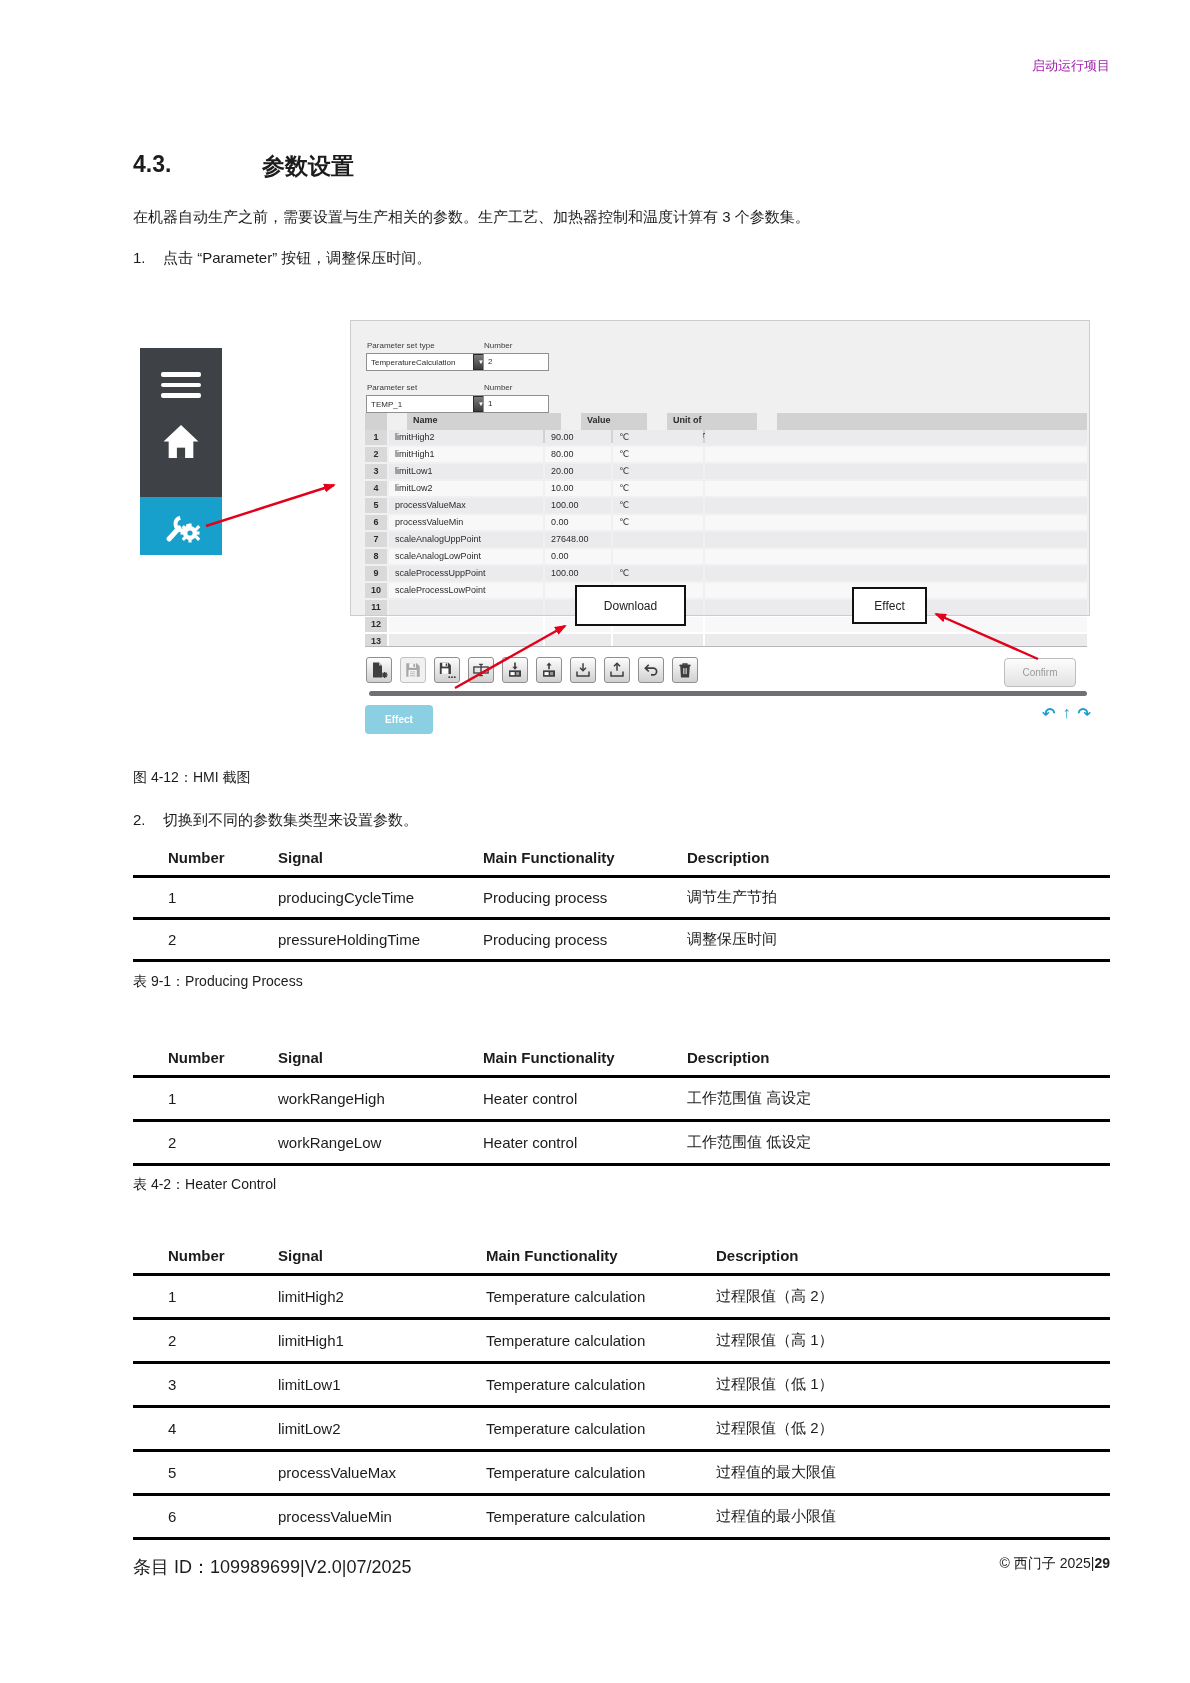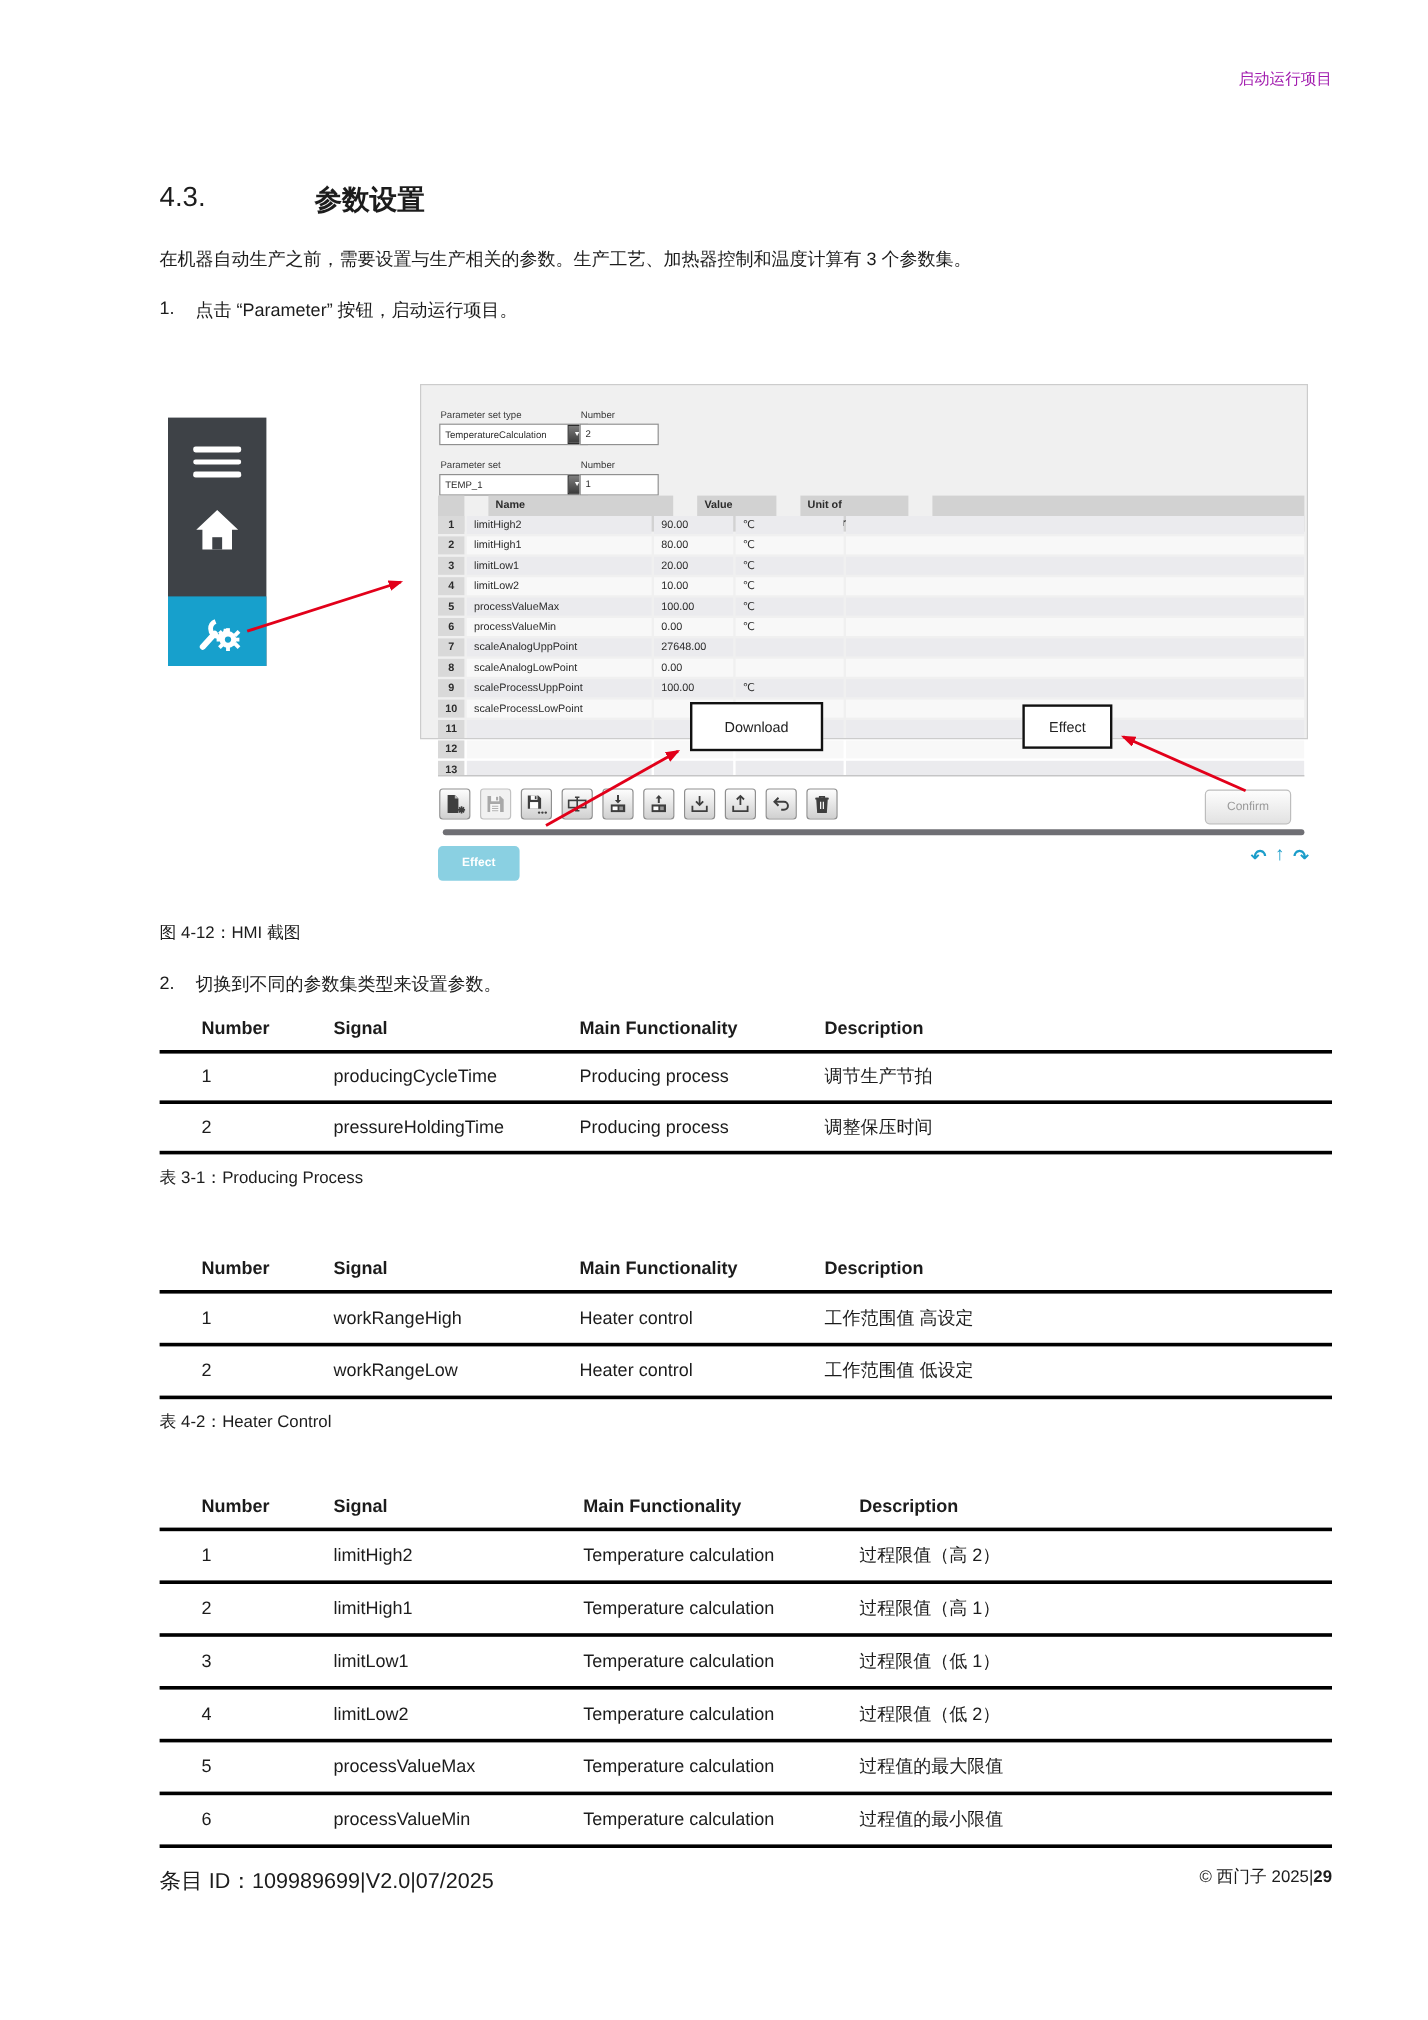--- a/index.html
+++ b/index.html
@@ -1,20 +1,20 @@
 <!DOCTYPE html>
 <html><head>
 <meta charset="utf-8">
 <style>
   html,body{margin:0;padding:0;background:#fff;}
   .page{position:relative;width:1190px;height:1683px;background:#fff;overflow:hidden;
         font-family:"Liberation Sans","DejaVu Sans",sans-serif;color:#1c1c1c;}
   
   .hdr-right{position:absolute;top:57px;right:80px;font-size:13px;color:#a21caf;}
-  .sec-num{position:absolute;left:133px;top:151px;font-size:23px;font-weight:normal;}
+  .sec-num{position:absolute;left:133px;top:151px;font-size:23px;font-weight:bold;}
   .sec-title{position:absolute;left:262px;top:151px;font-size:23px;font-weight:bold;}
   .intro{position:absolute;left:133px;top:206px;width:880px;font-size:15px;line-height:1.45;}
   .step{position:absolute;left:133px;display:flex;font-size:15px;}
   .step .n{width:30px;flex:0 0 30px;}
   .figcap{position:absolute;left:133px;top:769px;font-size:14px;}
   .tcap{position:absolute;left:133px;font-size:14px;}
   
   .dtable{position:absolute;left:133px;width:977px;font-size:15px;}
   .drow{display:grid;align-items:center;border-bottom:3.5px solid #000;
         padding-left:35px;box-sizing:border-box;}
@@ -78,21 +78,21 @@
 <body>
 
 <div class="page">
 
   <div class="hdr-right">启动运行项目</div>
   <div class="sec-num">4.3.</div>
   <div class="sec-title">参数设置</div>
   <div class="intro">在机器自动生产之前，需要设置与生产相关的参数。生产工艺、加热器控制和温度计算有 3 个参数集。</div>
   <div class="step" style="top:249px;">
     <span class="n">1.</span>
-    <span>点击 “Parameter” 按钮，启动运行项目。</span>
+    <span>点击 “Parameter” 按钮，调整保压时间。</span>
   </div>
 
   <div class="sidebar">
     <div class="sb-item">
       <div class="burger">
           <div></div>
           <div></div>
           <div></div>
         </div>
     </div>
@@ -374,21 +374,21 @@
       <span>Producing process</span>
       <span>调节生产节拍</span>
     </div>
     <div class="drow dbody">
       <span>2</span>
       <span>pressureHoldingTime</span>
       <span>Producing process</span>
       <span>调整保压时间</span>
     </div>
   </div>
-  <div class="tcap" style="top:973px;">表 3-1：Producing Process</div>
+  <div class="tcap" style="top:973px;">表 9-1：Producing Process</div>
 
   <div class="dtable tb" style="top:1040px;">
     <div class="drow dhead">
       <span>Number</span>
       <span>Signal</span>
       <span>Main Functionality</span>
       <span>Description</span>
     </div>
     <div class="drow dbody">
       <span>1</span>

